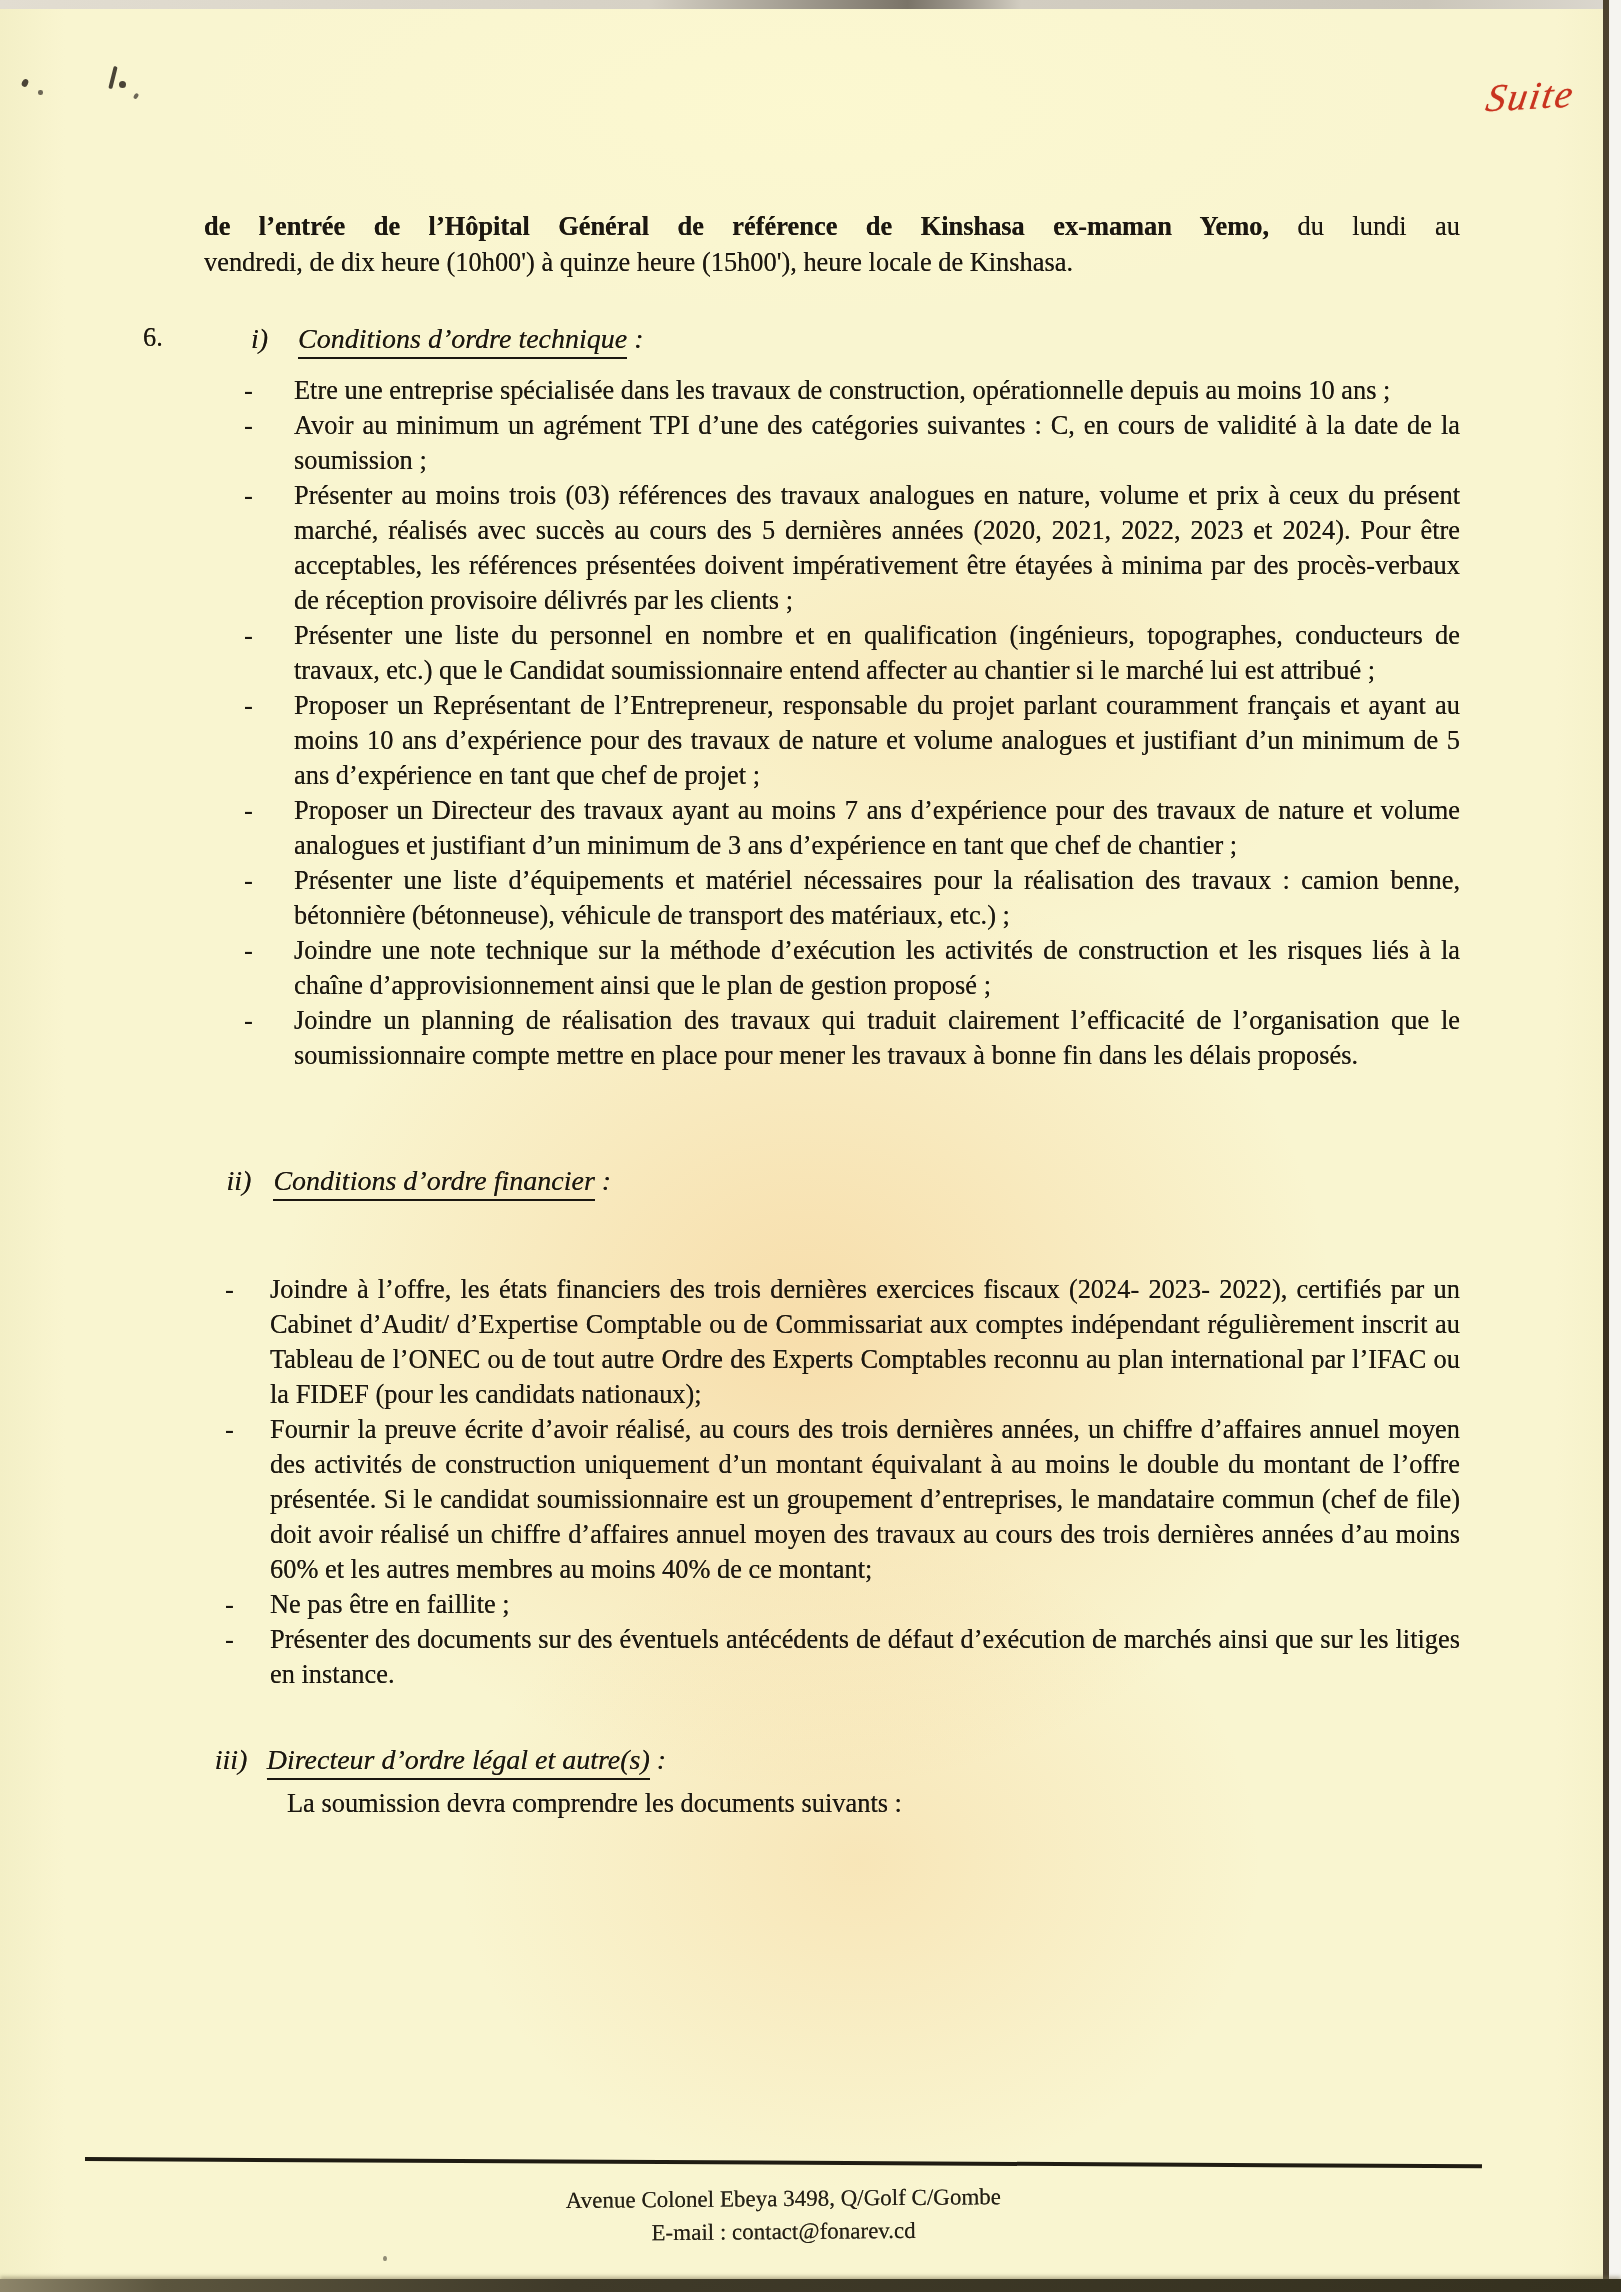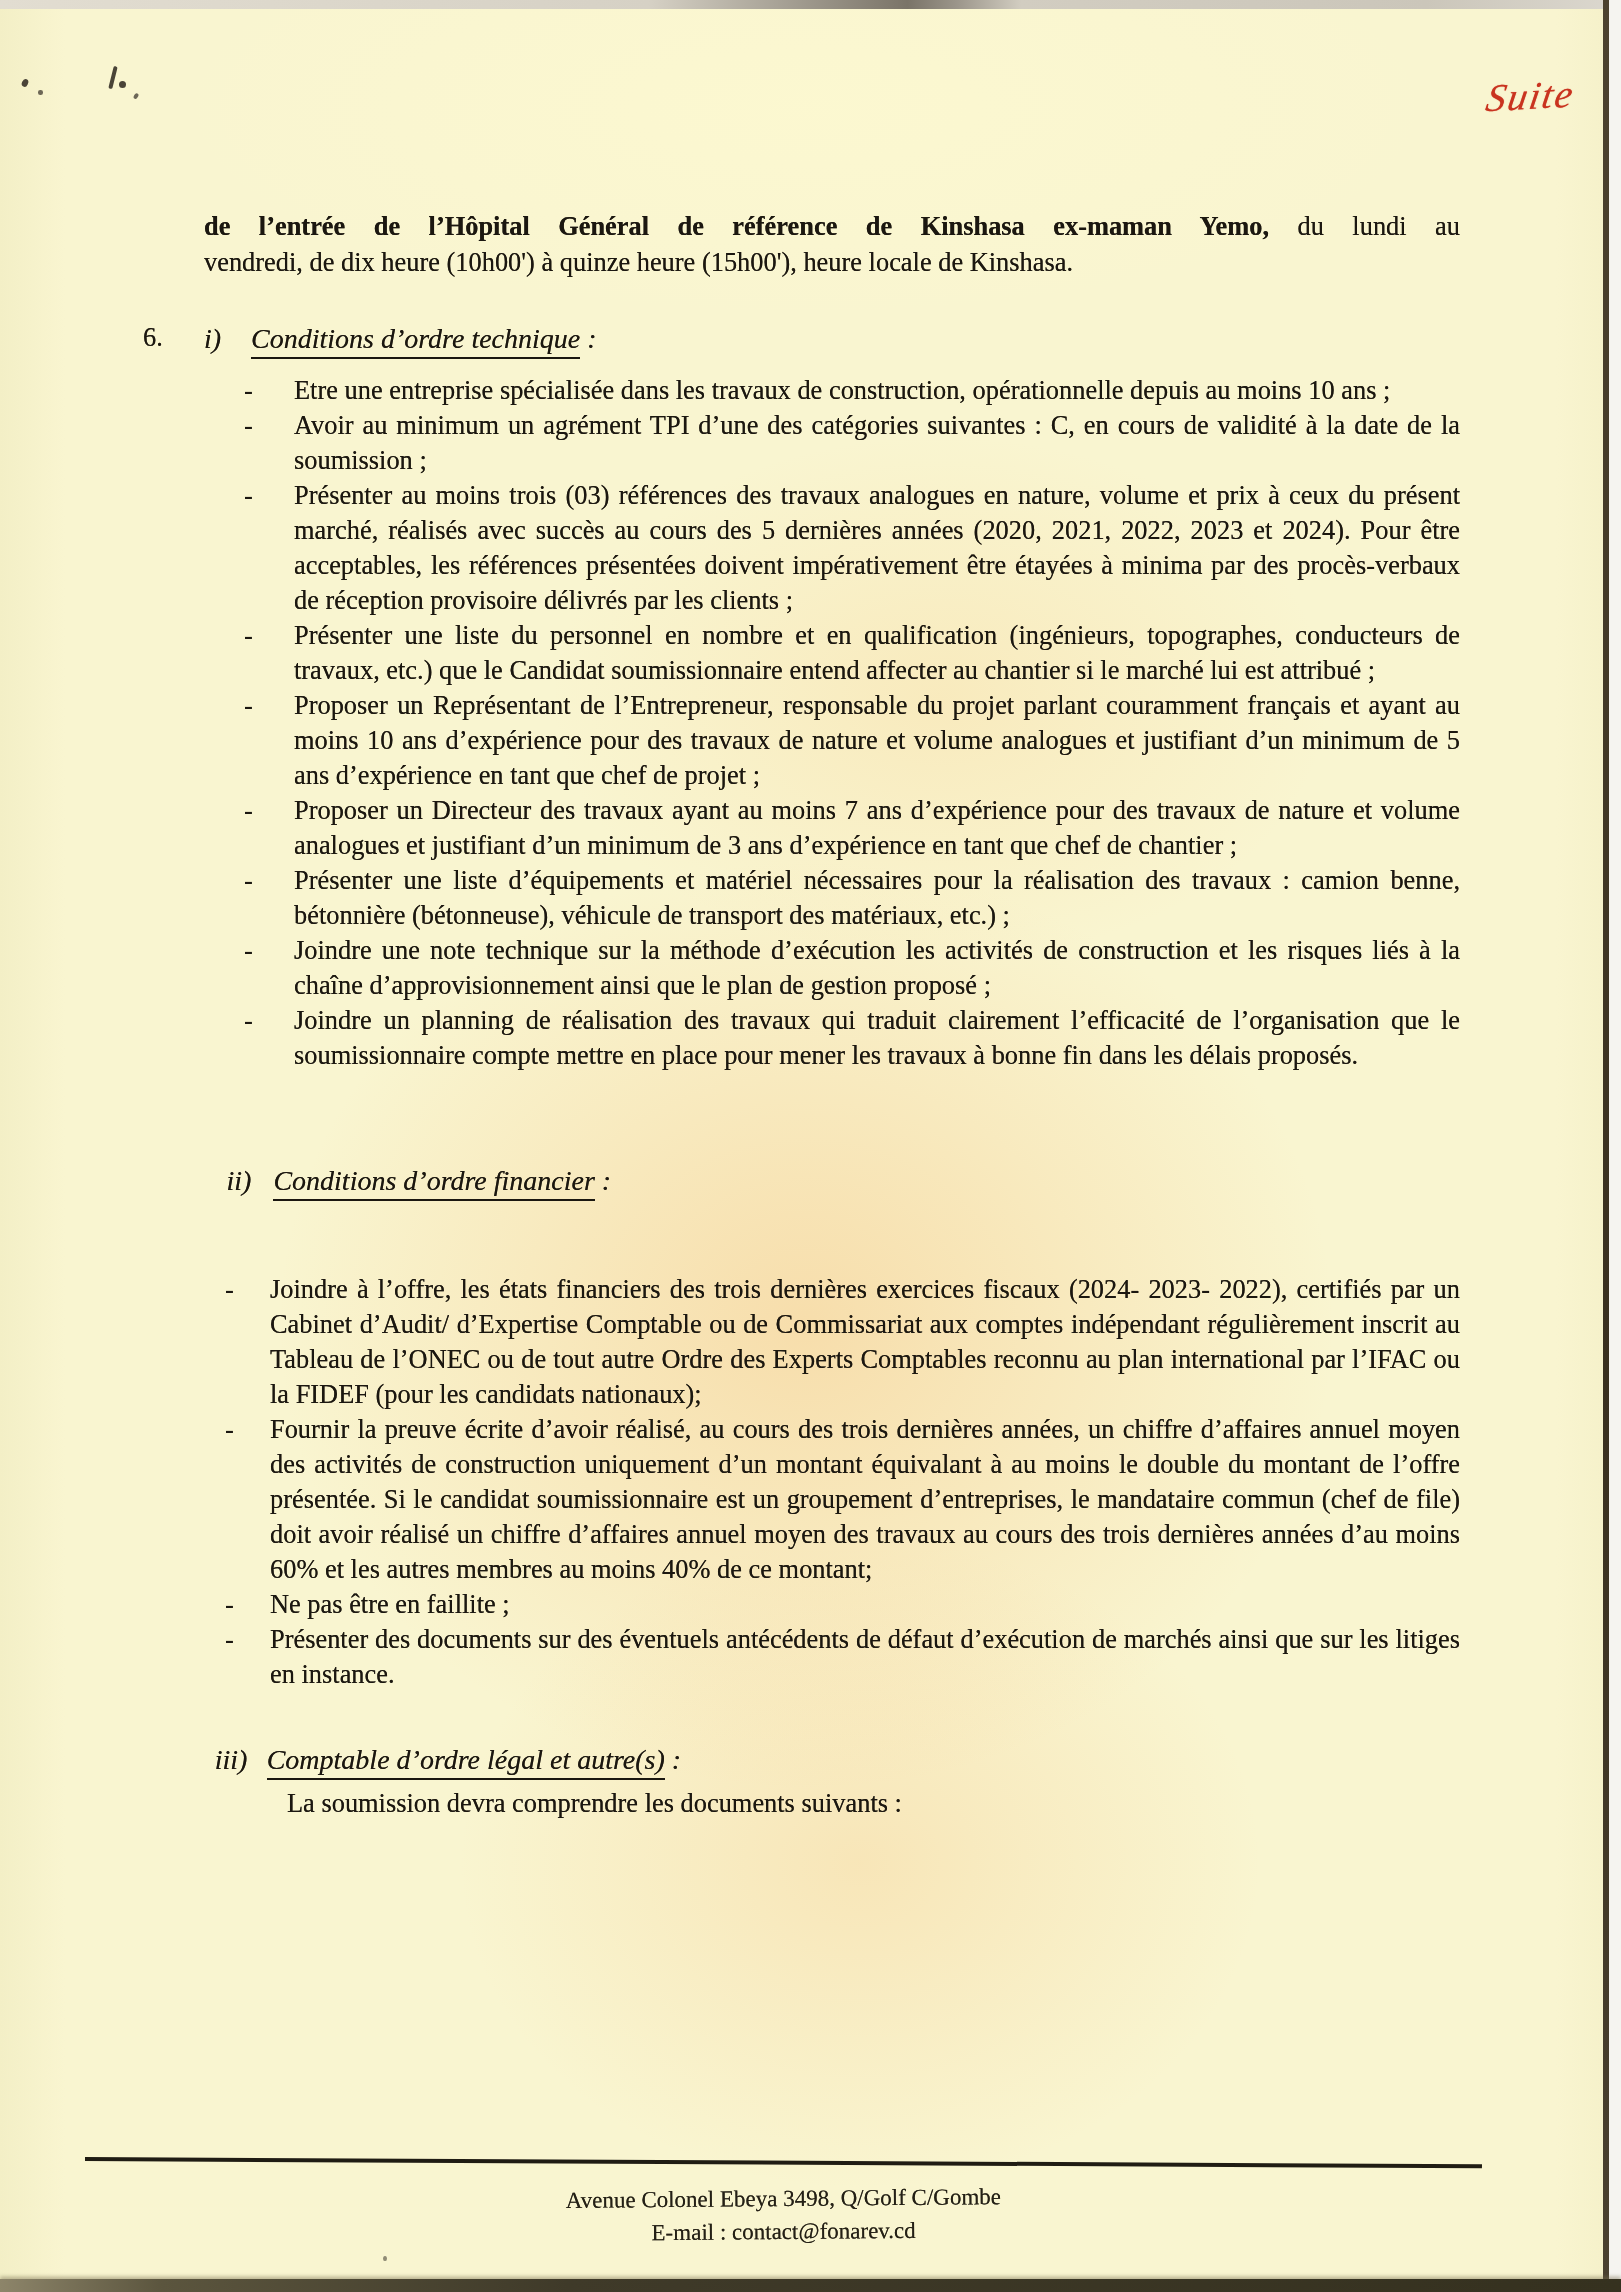--- a/index.html
+++ b/index.html
@@ -57,21 +57,21 @@
     text-shadow:0 0 0.6px rgba(30,24,12,0.8);
   }
   .intro-l1{text-align:justify;text-align-last:justify;}
   .intro-b{font-weight:700;}
   .item6{position:relative;margin-top:39px;}
   .item6 .num{position:absolute;left:-61px;top:0;}
 
   .sec-head{margin-top:41px;font-style:italic;font-size:28px;}
   .sec-head .marker{display:inline-block;width:47px;}
   .sec-head .title{border-bottom:2.7px solid #1b1710;padding-bottom:2.7px;}
-  .sec-head.h1{}
+  .sec-head.h1{margin-left:47px;}
   .sec-head.h2{margin-top:90px;margin-left:22.4px;}
   .sec-head.h3{margin-top:50px;margin-left:10.7px;}
   .sec-head.h3 .marker{width:52px;}
 
   ul.bullets{list-style:none;margin:16px 0 0 0;padding:0 0 0 90px;line-height:35px;}
   ul.bullets li{position:relative;text-align:justify;}
   ul.bullets li::before{content:"-";position:absolute;left:-50px;top:0;}
   ul.bullets.tight{padding-left:66px;margin-top:73px;}
   ul.bullets.tight li::before{left:-45px;}
 
@@ -139,21 +139,21 @@
     </div>
 
     <ul class="bullets tight">
       <li>Joindre à l’offre, les états financiers des trois dernières exercices fiscaux (2024- 2023- 2022), certifiés par un Cabinet d’Audit/ d’Expertise Comptable ou de Commissariat aux comptes indépendant régulièrement inscrit au Tableau de l’ONEC ou de tout autre Ordre des Experts Comptables reconnu au plan international par l’IFAC ou la FIDEF (pour les candidats nationaux);</li>
       <li>Fournir la preuve écrite d’avoir réalisé, au cours des trois dernières années, un chiffre d’affaires annuel moyen des activités de construction uniquement d’un montant équivalant à au moins le double du montant de l’offre présentée. Si le candidat soumissionnaire est un groupement d’entreprises, le mandataire commun (chef de file) doit avoir réalisé un chiffre d’affaires annuel moyen des travaux au cours des trois dernières années d’au moins 60% et les autres membres au moins 40% de ce montant;</li>
       <li>Ne pas être en faillite ;</li>
       <li>Présenter des documents sur des éventuels antécédents de défaut d’exécution de marchés ainsi que sur les litiges en instance.</li>
     </ul>
 
     <div class="sec-head h3">
-      <span class="marker">iii)</span><span class="title">Comptable d’ordre légal et autre(s)</span><span> :</span>
+      <span class="marker">iii)</span><span class="title">Directeur d’ordre légal et autre(s)</span><span> :</span>
     </div>
 
     <div class="subline">La soumission devra comprendre les documents suivants :</div>
 
   </div>
 
   <div class="footer-rule"></div>
 
   <div class="footer-text">
     <div>Avenue Colonel Ebeya 3498, Q/Golf  C/Gombe</div>

